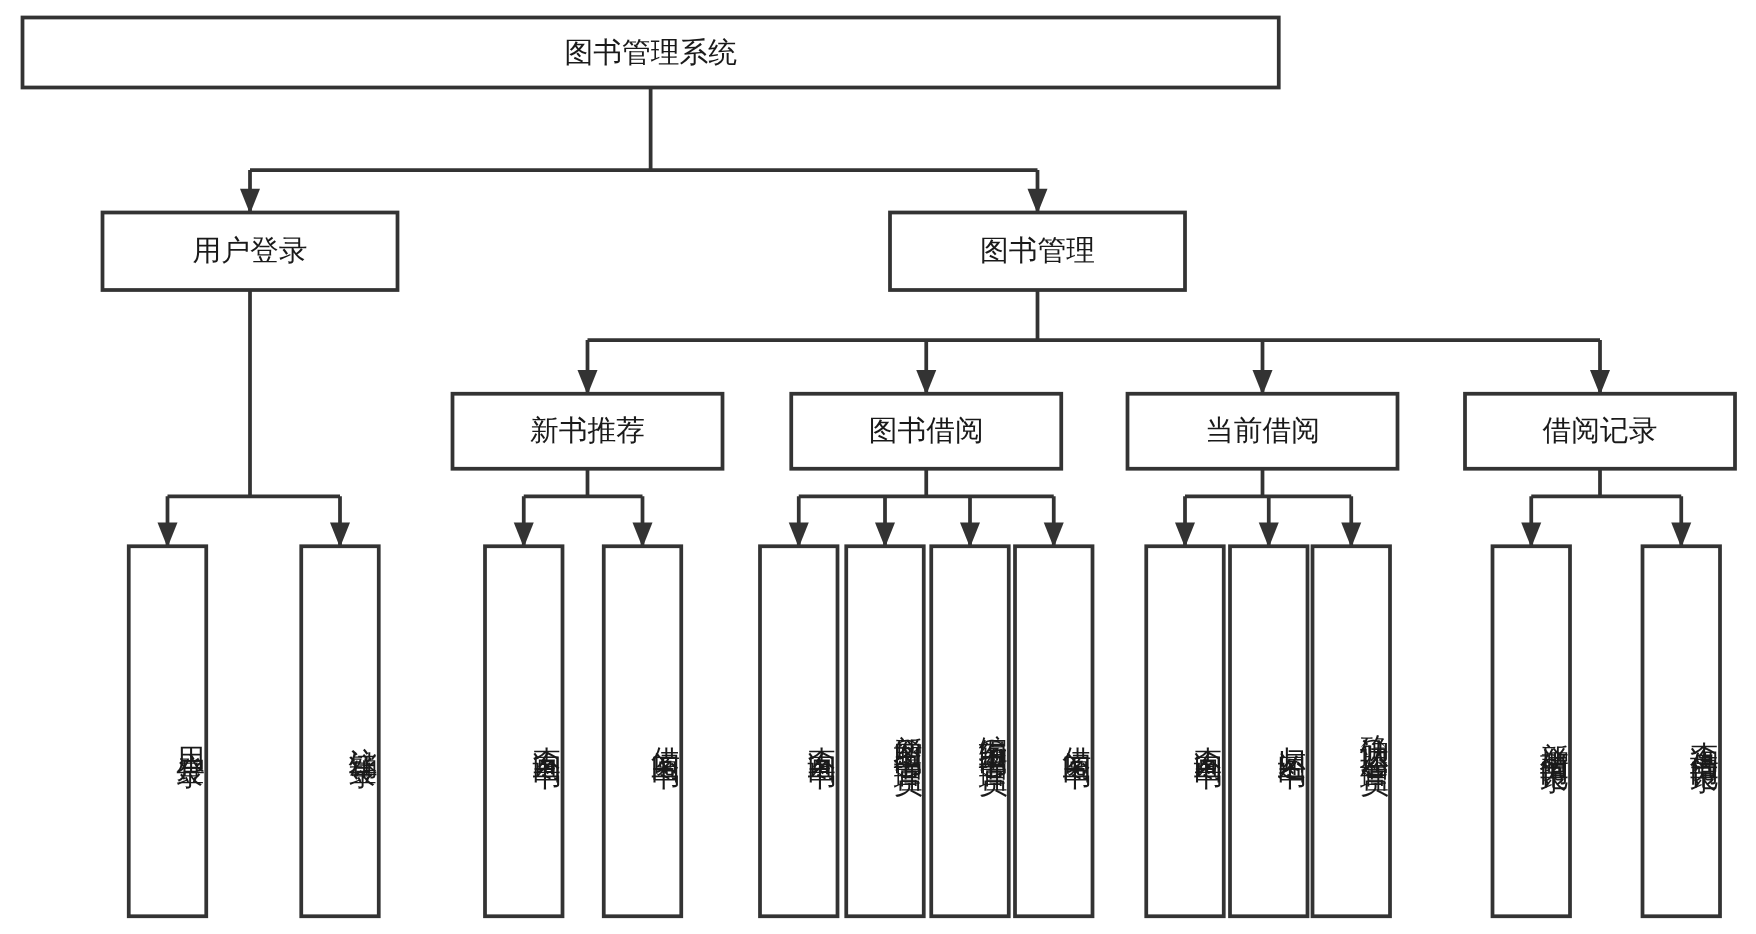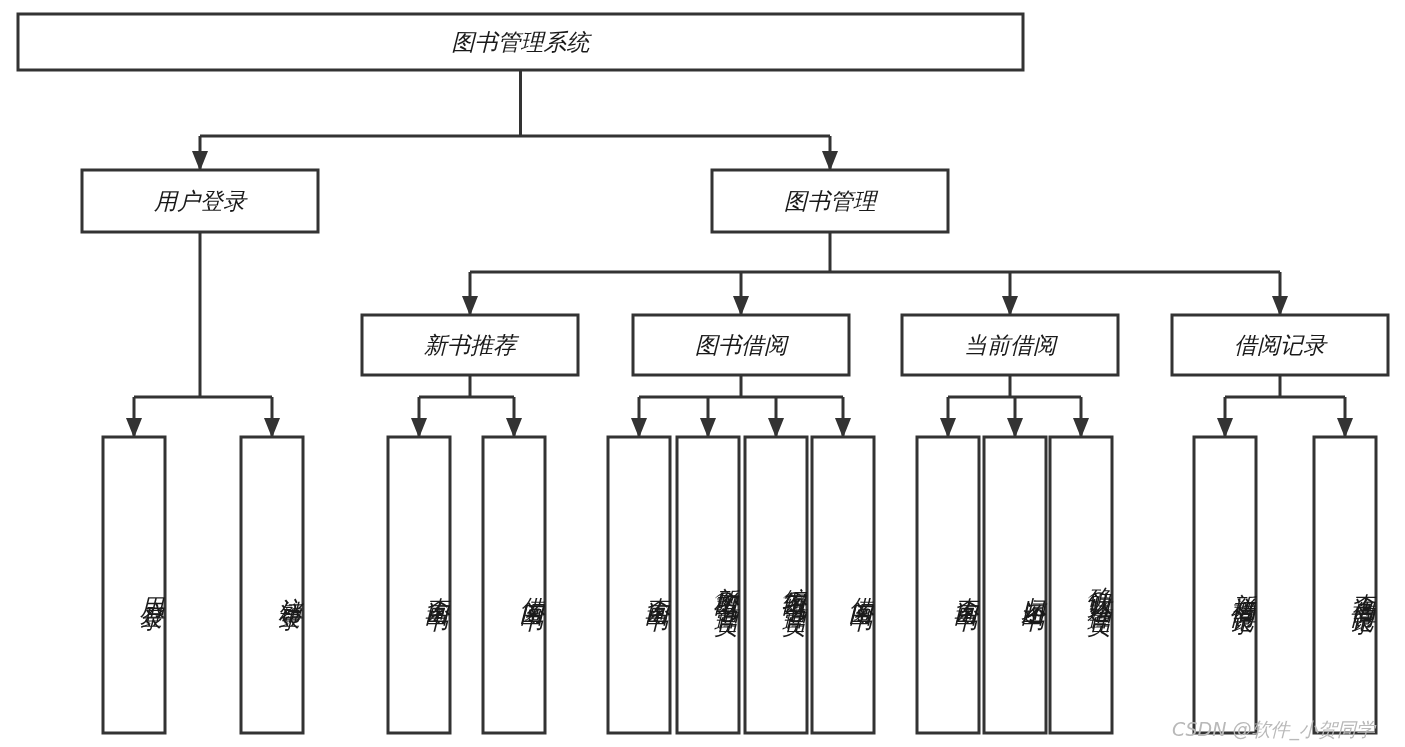--- a/index.html
+++ b/index.html
@@ -12,21 +12,20 @@
     width: 1405px;
     height: 747px;
     font-family: "DejaVu Sans", "Liberation Sans", sans-serif;
     overflow: hidden;
   }
   #diagram-root {
     position: relative;
     width: 1383px;
     height: 747px;
     background: #ffffff;
-    font-style: italic;
   }
   svg.diagram-canvas {
     position: absolute;
     left: 0;
     top: 0;
     width: 1405px;
     height: 747px;
   }
   .node-box {
     fill: #ffffff;
@@ -177,14 +176,13 @@
       <div class="node-label-v" style="left: 677px; top: 447px; width: 62px; height: 280px;">新增图书（管理员）</div>
       <div class="node-label-v" style="left: 745px; top: 447px; width: 62px; height: 280px;">编辑图书（管理员）</div>
       <div class="node-label-v" style="left: 812px; top: 447px; width: 62px; height: 280px;">借阅图书</div>
       <div class="node-label-v" style="left: 917px; top: 447px; width: 62px; height: 280px;">查询图书</div>
       <div class="node-label-v" style="left: 984px; top: 447px; width: 62px; height: 280px;">归还图书</div>
       <div class="node-label-v" style="left: 1050px; top: 447px; width: 62px; height: 280px;">确认归还（管理员）</div>
       <div class="node-label-v" style="left: 1194px; top: 447px; width: 62px; height: 280px;">新增借阅记录</div>
       <div class="node-label-v" style="left: 1314px; top: 447px; width: 62px; height: 280px;">查询借阅记录</div>
     </div>
 
-  <div class="watermark">CSDN @软件_小贺同学</div>
 </div>
 
 </body></html>

